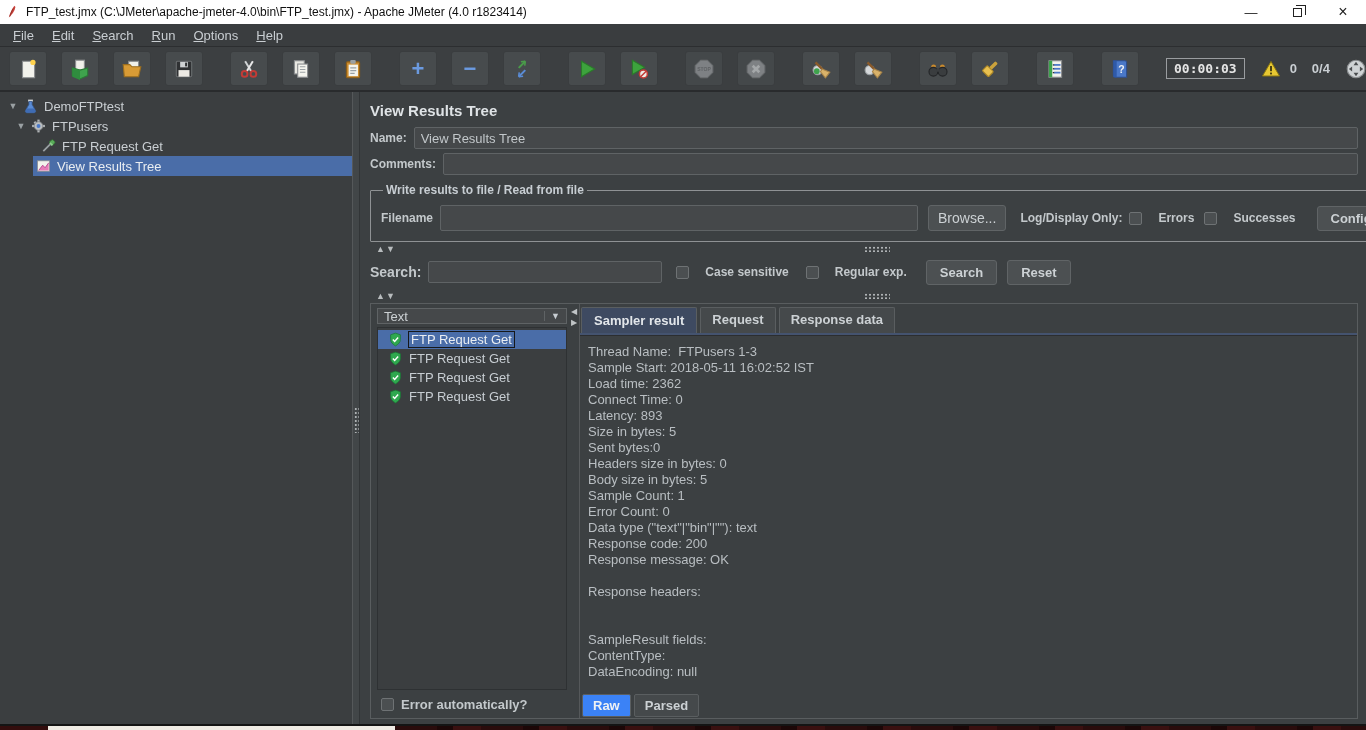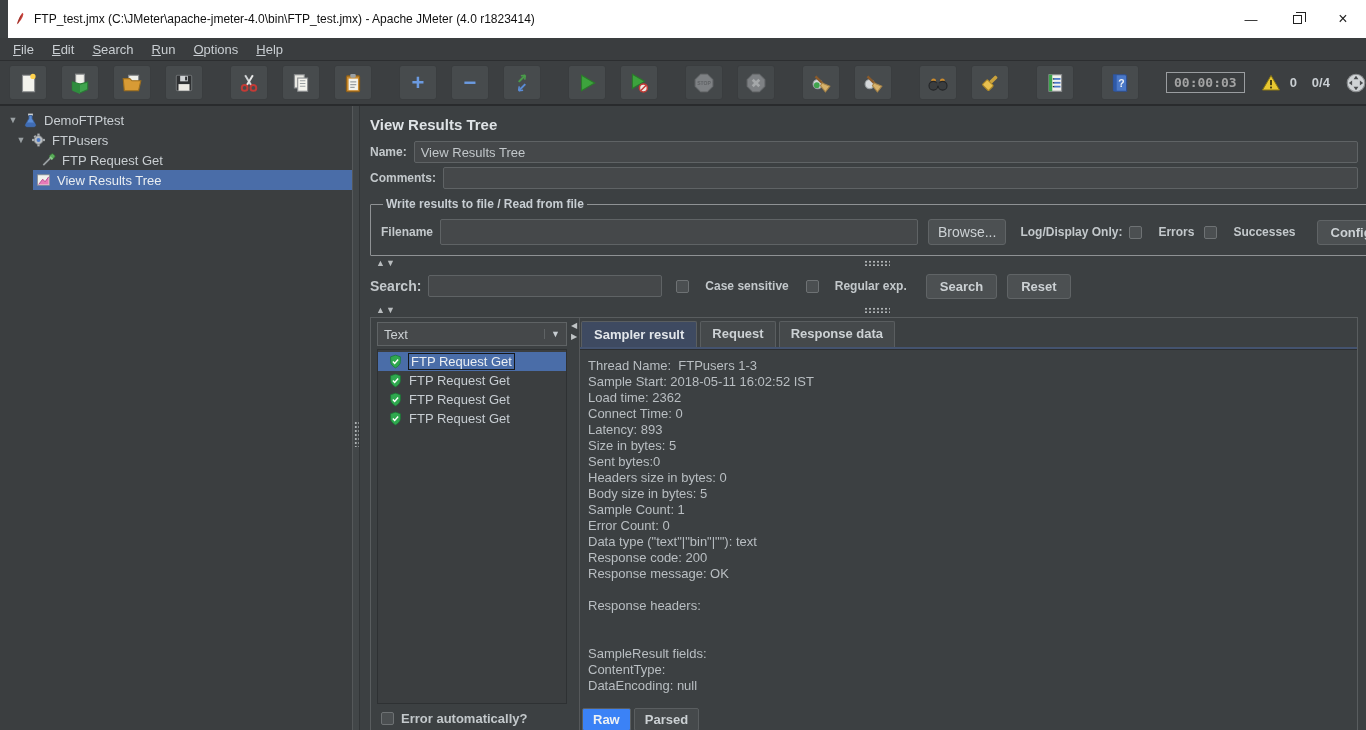--- a/index.html
+++ b/index.html
@@ -1,41 +1,41 @@
 <!DOCTYPE html>
 <html><head>
 <meta charset="utf-8">
 <style>
   * { box-sizing: border-box; margin: 0; padding: 0; }
   html,body { width:1366px; height:730px; overflow:hidden; }
   body { font-family:"Liberation Sans", sans-serif; background:#3c4042; }
 
   
-  .titlebar { height:38px; background:#ffffff; display:flex; align-items:center; padding-left:6px;margin-left:8px; }
+  .titlebar { height:24px; background:#ffffff; display:flex; align-items:center; padding-left:6px; }
   .titlebar .ticon { width:14px; height:16px; margin-right:6px; }
   .titlebar .ttext { font-size:12px; color:#111; flex:1; white-space:nowrap; overflow:hidden; }
   .winbtns { display:flex; height:22px; }
   .winbtn { width:46px; height:22px; display:flex; align-items:center; justify-content:center; color:#222; font-size:13px; cursor:default; }
   .restore-glyph { width:9px; height:9px; border:1px solid #222; position:relative; background:#fff; }
   .restore-glyph::before { content:""; position:absolute; left:2px; top:-4px; width:9px; height:9px; border:1px solid #222; border-bottom:none; border-left:none; }
 
   
   .menubar { height:23px; background:#3a3d3f; border-bottom:1px solid #2c2e30; display:flex; align-items:center; padding-left:4px; }
   .menu-item { display:inline-block; color:#c9ced2; font-size:13px; padding:3px 9px; }
   .menu-item::first-letter { text-decoration:underline; }
 
   
   .toolbar { height:45px; background:#3c3f41; border-bottom:2px solid #292b2d; display:flex; align-items:center; padding-left:9px; }
   .tgroup { display:flex; gap:14px; margin-right:27px; }
   .tbtn { width:38px; height:35px; background:#474b4d; border:1px solid #3a3d3f; border-radius:3px; display:flex; align-items:center; justify-content:center; }
   .tbtn svg { width:22px; height:22px; }
   .tbtn.disabled { opacity:.75; }
   .plusminus { color:#6b9ae0; font-size:22px; font-weight:bold; line-height:20px; }
   .status { margin-left:auto; display:flex; align-items:center; gap:15px; margin-right:13px; }
-  .timerbox { border:1px solid #9a9da0; background:#3a3d3f; color:#a3a3a3; font:bold 13px "DejaVu Sans Mono", monospace; padding:2px 7px; }
+  .timerbox { border:1px solid #9a9da0; background:#3a3d3f; color:#e5e5e5; font:bold 13px "DejaVu Sans Mono", monospace; padding:2px 7px; }
   .warnwrap { display:flex; align-items:center; gap:8px; }
   .countertxt { color:#c9ced2; font-size:13px; font-weight:bold; }
 
   
   .content { display:flex; height:632px; }
   .tree-panel { width:352px; background:#3b3e40; padding-top:4px; overflow:hidden; }
   .trow { height:20px; display:flex; align-items:center; font-size:13px; color:#c9ced2; white-space:nowrap; }
   .texp { width:14px; font-size:9px; color:#9aa0a3; text-align:center; }
   .ticn { width:17px; height:16px; margin:0 5px 0 2px; flex:none; }
   .selwrap { background:#4a6da8; color:#e9edf1; display:flex; align-items:center; flex:1; height:20px; }
@@ -57,21 +57,21 @@
   .cbwrap { display:flex; align-items:center; gap:16px; }
   .cb { width:13px; height:13px; background:#4b4f51; border:1px solid #6e7274; border-radius:2px; flex:none; }
   .hsplit { height:13px; display:flex; align-items:center; position:relative; }
   .hsplit .arrows { font-size:9px; color:#b8bcbe; letter-spacing:1px; margin-left:6px; }
   .grip-h { position:absolute; left:50%; width:26px; height:6px;
             background-image:radial-gradient(circle,#aeb2b4 1px, transparent 1.3px); background-size:4px 3.5px; }
 
   
   .results-panel { flex:1; display:flex; border:1px solid #595d5f; margin-top:1px; margin-bottom:5px; min-height:0; }
   .left-col { width:198px; display:flex; flex-direction:column; padding:4px 0 0 6px; }
-  .dropdown { height:24px; background:#45484a; border:1px solid #5f6365; display:flex; align-items:center; margin-right:2px; }
+  .dropdown { height:16px; background:#45484a; border:1px solid #5f6365; display:flex; align-items:center; margin-right:2px; }
   .dd-value { flex:1; font-size:13px; color:#ccd1d4; padding-left:6px; }
   .dd-arrow { width:22px; text-align:center; color:#c7cdd2; font-size:9px; border-left:1px solid #5f6365; }
   .rlist { flex:1; background:#3b3e40; border:1px solid #2e3133; margin:3px 2px 0 0; overflow:hidden; padding-top:2px; }
   .litem { height:19px; display:flex; align-items:center; font-size:13px; color:#c7cdd2; padding-left:10px; gap:6px; }
   .litem svg { width:15px; height:15px; flex:none; }
   .litem.selected { background:#4a6da8; color:#eaeef2; }
   .litem.selected .llabel { outline:1px solid #16181a; padding:0 2px; }
   .scrollrow { height:28px; display:flex; align-items:center; gap:7px; padding-left:4px; }
   .col-splitter { width:11px; display:flex; flex-direction:column; align-items:center; padding-top:2px; color:#c0c4c6; font-size:8px; line-height:11px; border-right:1px solid #55585a; }
   .right-col { flex:1; display:flex; flex-direction:column; min-width:0; }

